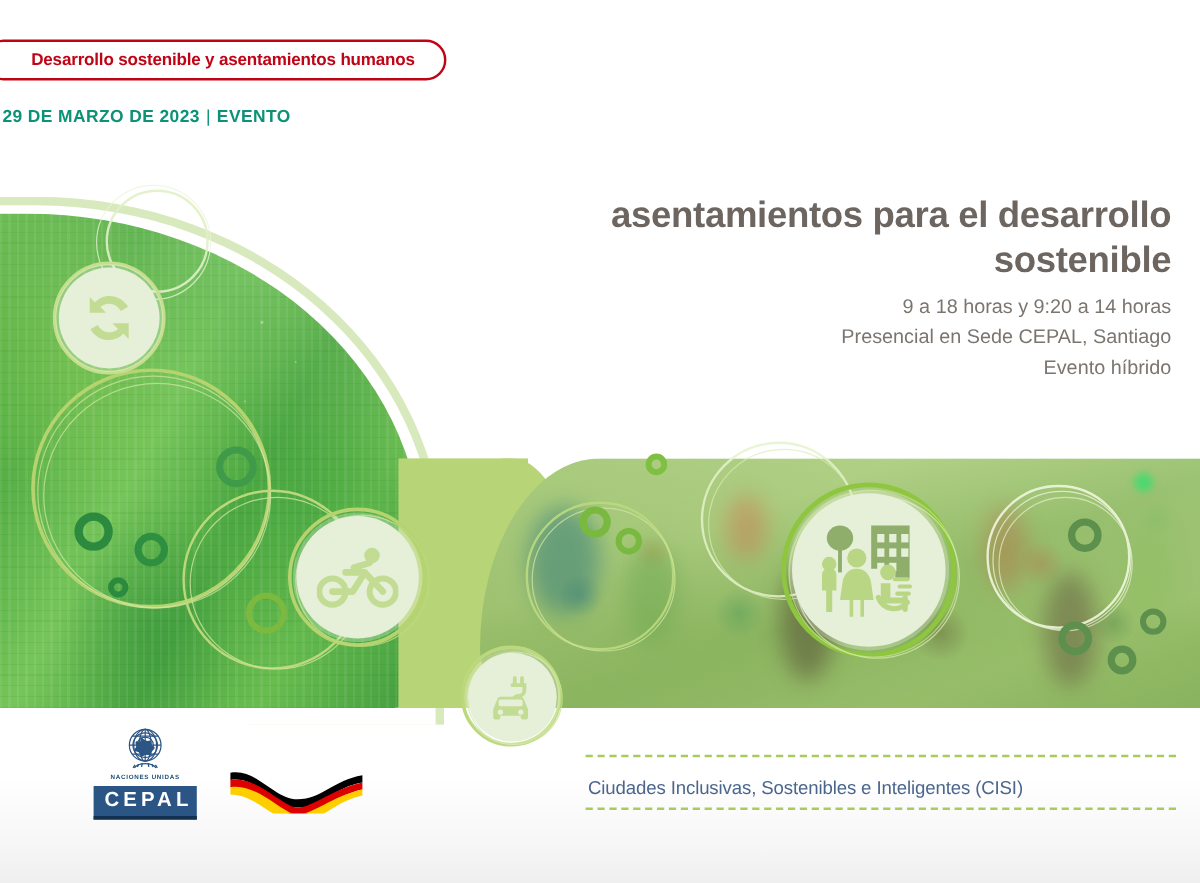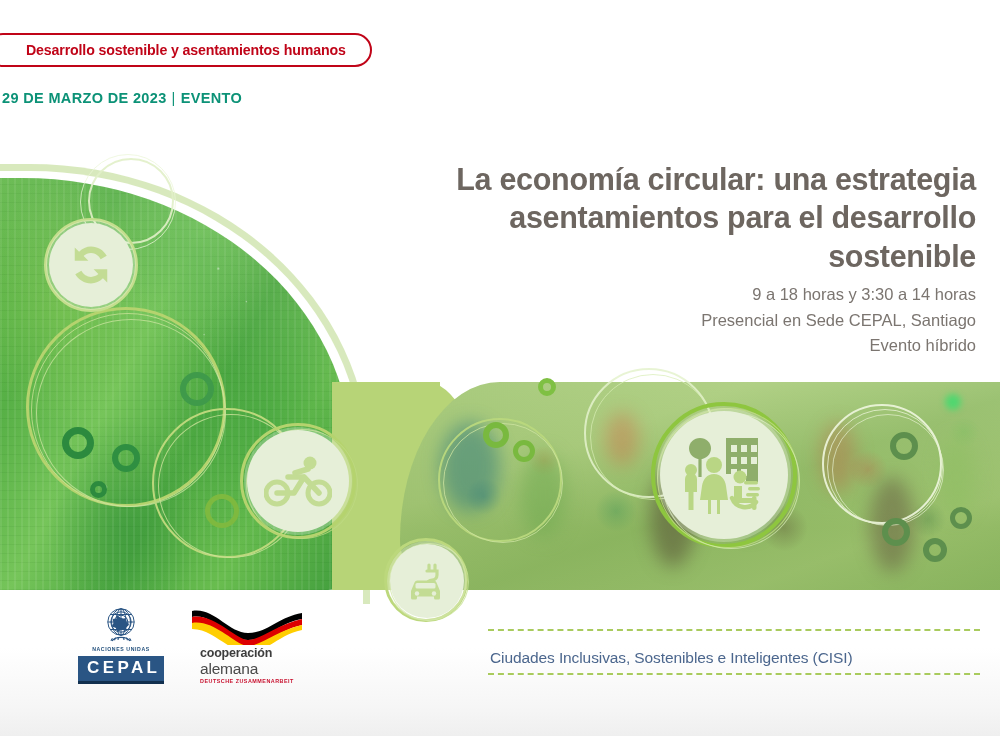--- a/index.html
+++ b/index.html
@@ -210,25 +210,24 @@
   <div class="badge">
     <span>Desarrollo sostenible y asentamientos humanos</span>
   </div>
 
   <div class="kicker">
     <span>29 DE MARZO DE 2023</span><span class="sep">|</span><span>EVENTO</span>
   </div>
 
   <div class="headline">
     <div class="t1">
-      <div>La economía circular: una estrategia</div>
       <div>asentamientos para el desarrollo sostenible</div>
     </div>
     <div class="t3">
-      <div>9 a 18 horas y 3:30 a 14 horas</div>
+      <div>9 a 18 horas y 9:20 a 14 horas</div>
       <div>Presencial en Sede CEPAL, Santiago</div>
       <div>Evento híbrido</div>
     </div>
   </div>
 
   <div class="hero">
 
     <div class="leftpanel"></div>
     <div class="arcline"></div>
 
@@ -376,25 +375,20 @@
       <div class="un-sub">NACIONES UNIDAS</div>
       <div class="cepal-box">CEPAL</div>
     </div>
 
     <div class="gc-logo">
       <svg width="118" height="40" viewBox="0 0 118 40">
         <path fill="#000000" d="M4 6c22-4 36 22 56 22s30-16 54-20v6c-24 4-34 21-54 21S26 8 4 12z"></path>
         <path fill="#dd0000" d="M4 12c22-4 44 23 56 23s30-16 54-21v6c-24 5-34 21-54 21S26 18 4 18z"></path>
         <path fill="#ffce00" d="M4 18c22-4 44 23 56 23s30-16 54-21v5c-24 5-34 22-54 22S26 24 4 24z"></path>
       </svg>
-      <div class="gc-text">
-        <div class="gc-l1">cooperación</div>
-        <div class="gc-l2">alemana</div>
-        <div class="gc-l3">DEUTSCHE ZUSAMMENARBEIT</div>
-      </div>
     </div>
 
   </div>
 
   <div class="cisi">
     <div class="cisi-text">Ciudades Inclusivas, Sostenibles e Inteligentes (CISI)</div>
   </div>
 
 </div>
 

